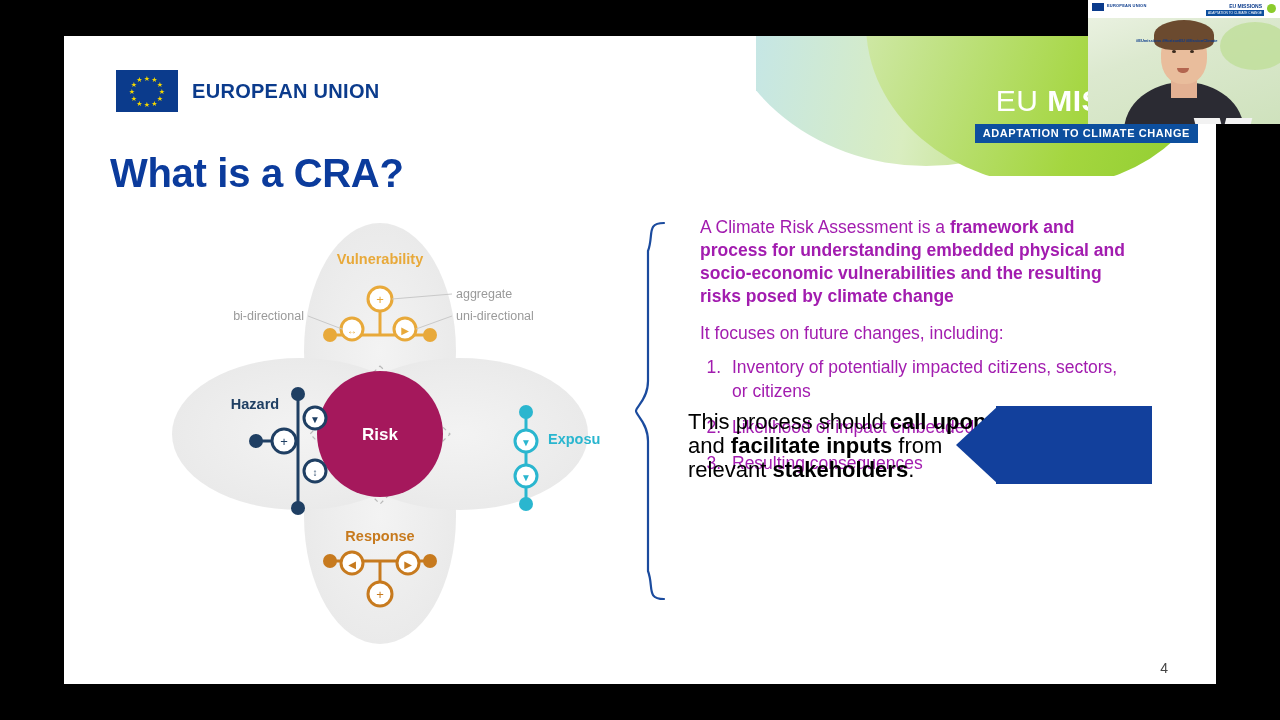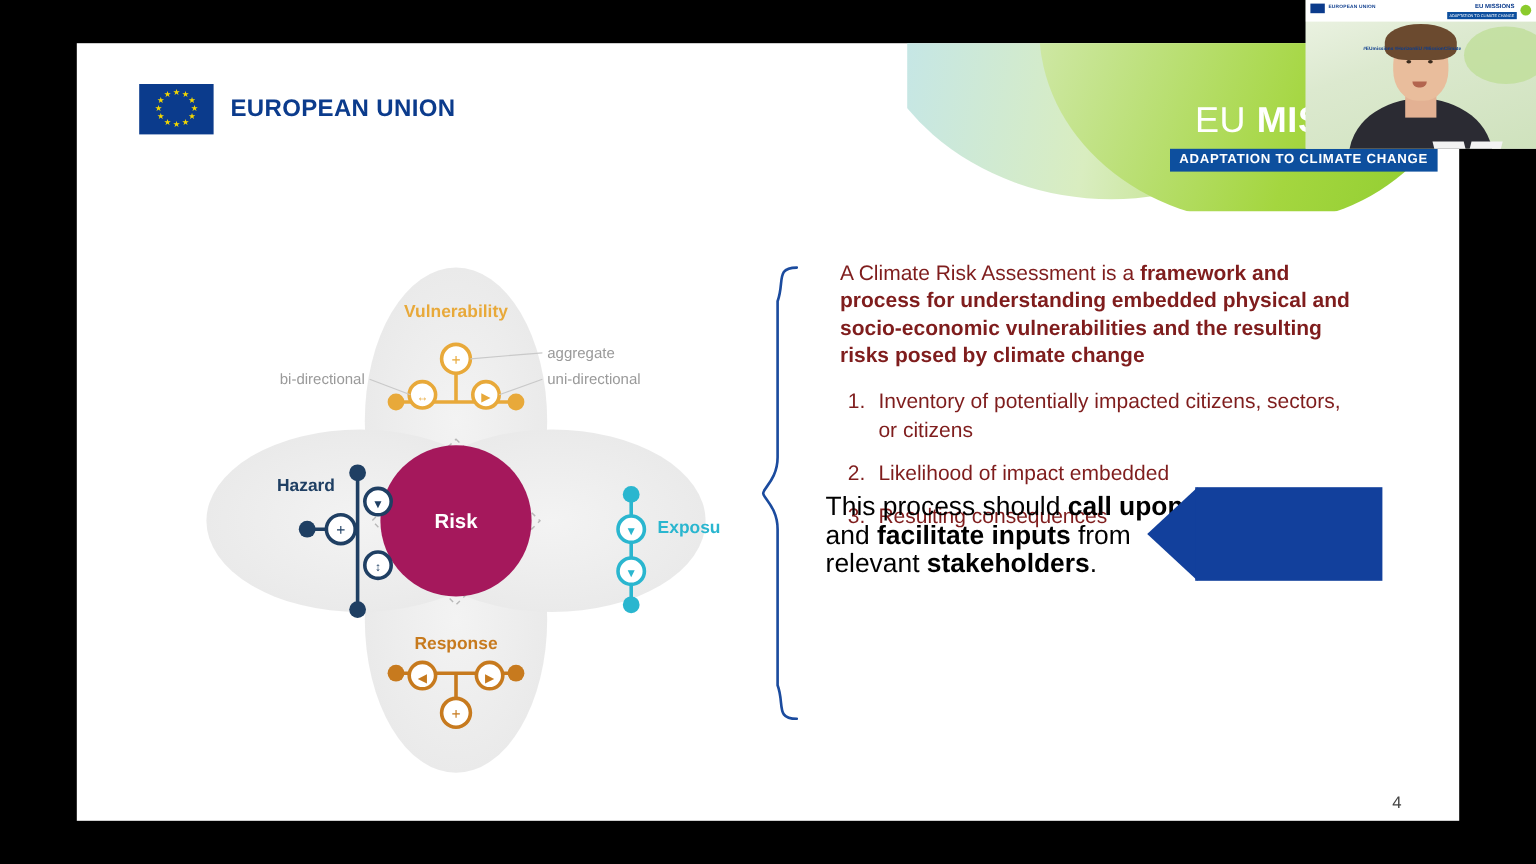--- a/index.html
+++ b/index.html
@@ -128,21 +128,21 @@
     top: 180px;
     width: 440px;
     height: 430px;
   }
   
   #textcol {
     position: absolute;
     left: 636px;
     top: 180px;
     width: 430px;
-    color: #7f1d1d;
+    color: #a21caf;
   }
   .brace {
     position: absolute;
     left: 570px;
     top: 185px;
     width: 34px;
     height: 380px;
   }
   .para {
     font-size: 17.5px;
@@ -421,20 +421,21 @@
         <span class="star" style="left:31px;  top:34px;">★</span>
         <span class="star" style="left:23.5px;top:32.8px;">★</span>
         <span class="star" style="left:18px;  top:28px;">★</span>
         <span class="star" style="left:16px;  top:21px;">★</span>
         <span class="star" style="left:18px;  top:14px;">★</span>
         <span class="star" style="left:23.5px;top:9.2px;">★</span>
       </div>
       <div class="label">EUROPEAN UNION</div>
     </div>
 
+    <div class="slide-title">What is a CRA?</div>
 
     <svg id="diagram" viewBox="0 0 440 430">
       <defs>
         <radialGradient id="petalShade" cx="50%" cy="50%" r="50%">
           <stop offset="0%" stop-color="#f3f3f3"></stop>
           <stop offset="100%" stop-color="#eaeaea"></stop>
         </radialGradient>
       </defs>
 
       <ellipse cx="220" cy="135" rx="76" ry="128" fill="url(#petalShade)"></ellipse>
@@ -503,20 +504,21 @@
     </svg>
 
     <svg class="brace" viewBox="0 0 34 380">
       <path d="M30 2 C12 2 20 14 14 30 L14 160 C14 178 2 186 2 190 C2 194 14 202 14 220 L14 350 C20 366 12 378 30 378" fill="none" stroke="#1b4b9e" stroke-width="2.2" stroke-linecap="round"></path>
     </svg>
 
     <div id="textcol">
       <p class="para">
         <span>A Climate Risk Assessment is a </span><b>framework and process for understanding embedded physical and socio-economic vulnerabilities and the resulting risks posed by climate change</b>
       </p>
+      <p class="lead">It focuses on future changes, including:</p>
       <ol class="numlist">
         <li>Inventory of potentially impacted citizens, sectors, or citizens</li>
         <li>Likelihood of impact embedded</li>
         <li>Resulting consequences</li>
       </ol>
     </div>
 
     <div class="closing">
       <span>This process should </span><b>call upon</b><span> and </span><b>facilitate inputs</b><span> from relevant </span><b>stakeholders</b><span>.</span>
     </div>

